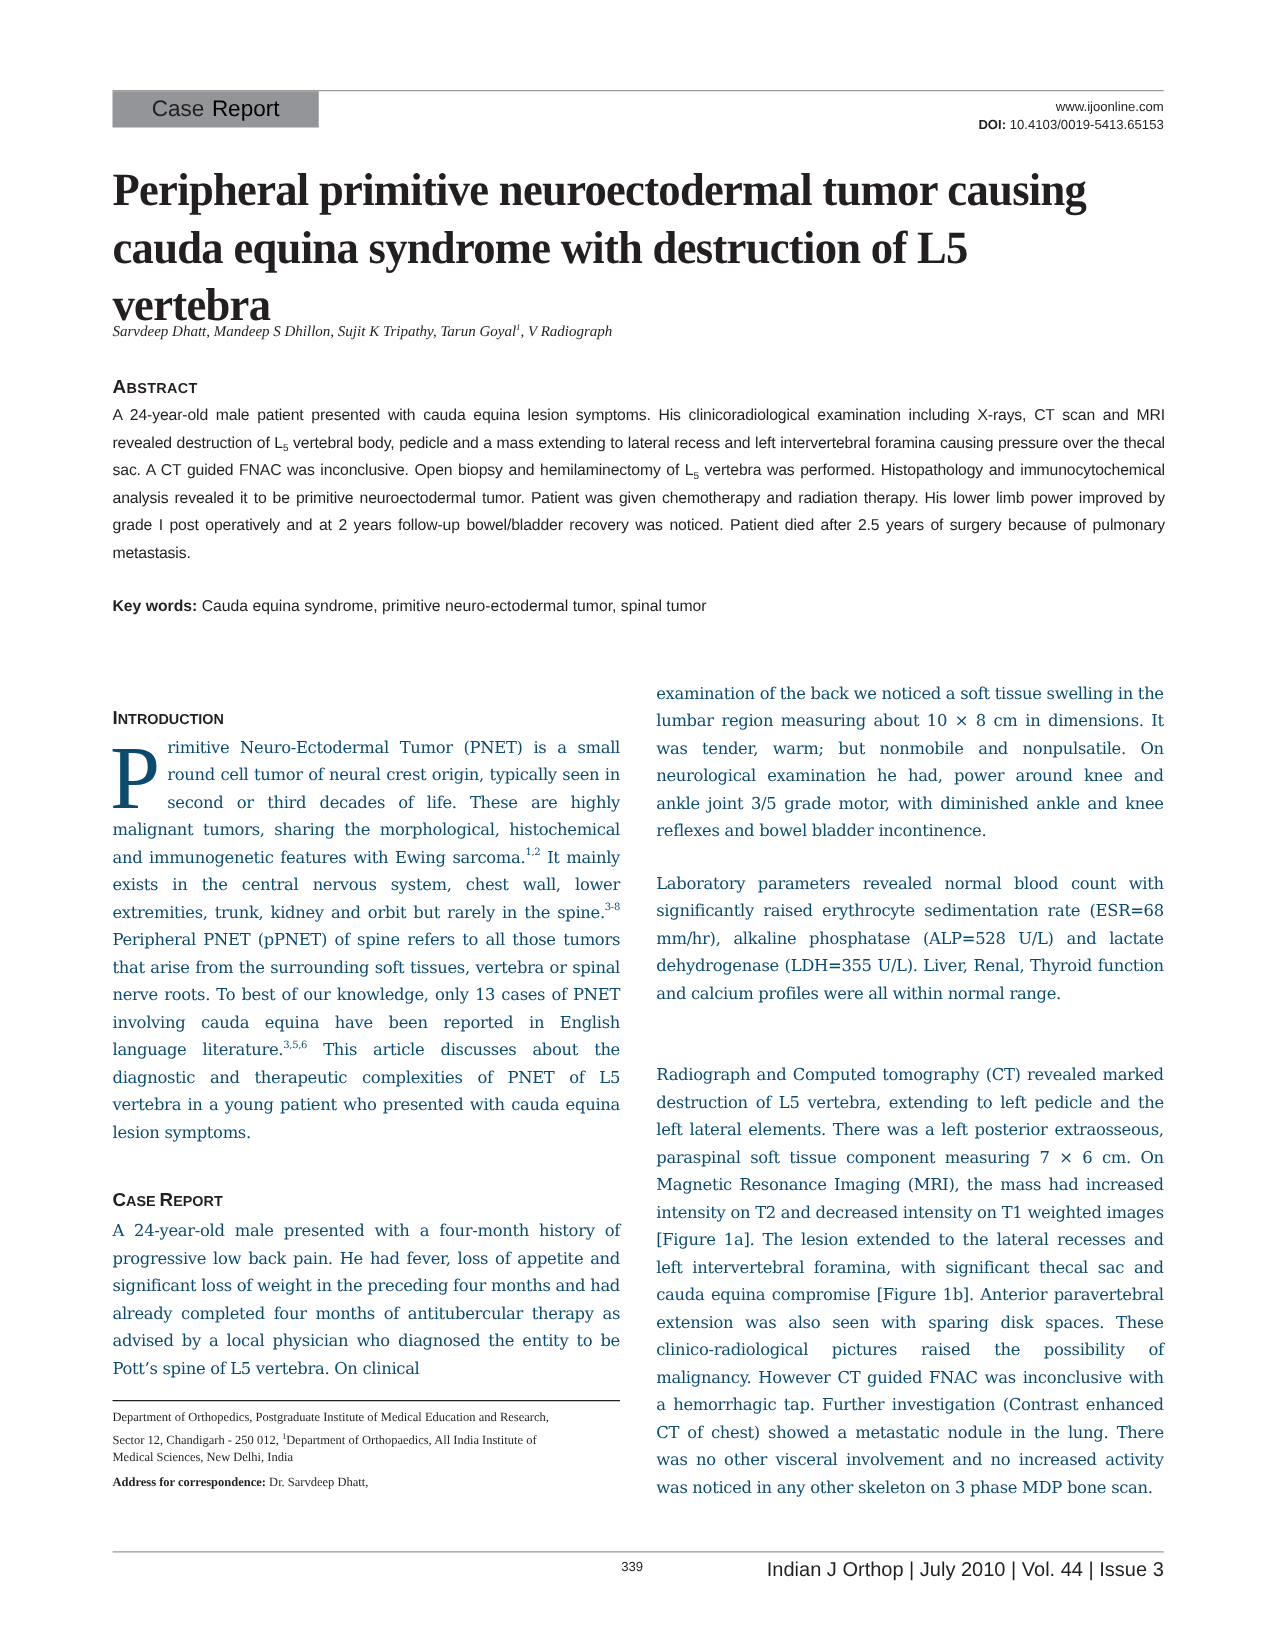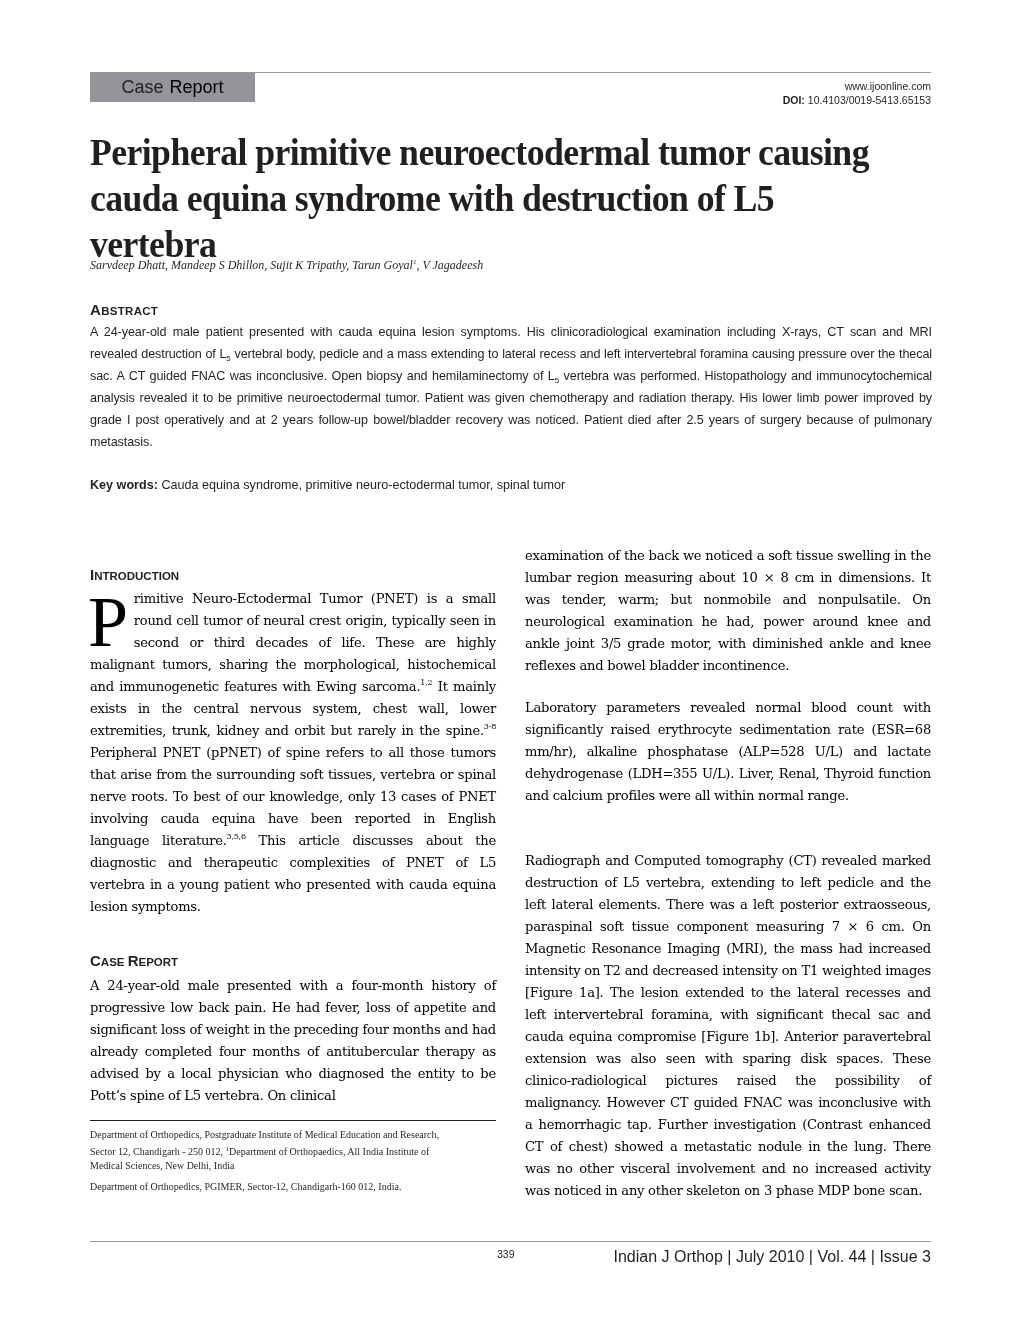--- a/index.html
+++ b/index.html
@@ -16,21 +16,21 @@
            letter-spacing: -0.6px; transform: scaleX(0.965); transform-origin: left top; }
   .authors { left: 90px; top: 258px; font-family: "Liberation Serif", serif; font-style: italic; font-size: 12px; }
   .authors sup { font-size: 7px; }
   .abs-head { left: 90px; top: 301px; font-family: "Liberation Sans", sans-serif; font-weight: bold; font-size: 15px; letter-spacing: 0.3px; }
   .smallcaps .big { font-size: 15px; }
   .smallcaps .sm { font-size: 11.5px; }
   .abs-text { left: 90px; top: 321px; width: 842px; font-family: "Liberation Sans", sans-serif; font-size: 12.6px; line-height: 22px; text-align: justify; letter-spacing: -0.1px; }
   .abs-text sub { font-size: 8px; vertical-align: -3px; line-height: 0; }
   .kw { left: 90px; top: 478px; font-family: "Liberation Sans", sans-serif; font-size: 12.6px; }
   .kw b { font-weight: bold; }
-  .col { font-family: "DejaVu Serif", serif; font-size: 13.1px; line-height: 22px; text-align: justify; letter-spacing: -0.25px; color: #000000; }
+  .col { font-family: "DejaVu Serif", serif; font-size: 13.1px; line-height: 22px; text-align: justify; letter-spacing: -0.25px; color: #0c4a6e; }
   .col p { margin: 0; }
   .sec-head { font-family: "Liberation Sans", sans-serif; font-weight: bold; color: #231f20; margin-top: 19px; }
   .left-col { left: 90px; width: 406px; }
   .right-col { left: 525px; width: 406px; }
   .dropcap { float: left; font-family: "Liberation Serif", serif; font-size: 72px; line-height: 60px; margin: 4px 6px 0 -2px; }
   .sup { font-size: 8px; vertical-align: 6px; line-height: 0; }
   .foot-rule { left: 90px; top: 1120px; width: 406px; height: 1px; background: #231f20; }
   .foot { left: 90px; width: 420px; font-family: "Liberation Serif", serif; font-size: 10px; line-height: 14px; }
   .bottom-rule { left: 90px; top: 1241px; width: 841px; height: 1px; background: #9a9a9a; }
   .pagenum { left: 497px; top: 1248px; font-family: "Liberation Sans", sans-serif; font-size: 10.5px; }
@@ -48,21 +48,21 @@
   <div>www.ijoonline.com</div>
   <div><span class="doi-label">DOI:</span> <span>10.4103/0019-5413.65153</span></div>
 </div>
 
 <div class="abs title">
   <div>Peripheral primitive neuroectodermal tumor causing</div>
   <div>cauda equina syndrome with destruction of L5 vertebra</div>
 </div>
 
 <div class="abs authors">
-  <span>Sarvdeep Dhatt, Mandeep S Dhillon, Sujit K Tripathy, Tarun Goyal</span><sup>1</sup><span>, V Jagadeesh</span>
+  <span>Sarvdeep Dhatt, Mandeep S Dhillon, Sujit K Tripathy, Tarun Goyal</span><sup>1</sup><span>, V Radiograph</span>
 </div>
 
 <div class="abs abs-head smallcaps">
   <span class="big">A</span><span class="sm">BSTRACT</span>
 </div>
 <div class="abs abs-text">
   <span>A 24-year-old male patient presented with cauda equina lesion symptoms. His clinicoradiological examination including X-rays, CT scan and MRI revealed destruction of L</span><sub>5</sub><span> vertebral body, pedicle and a mass extending to lateral recess and left intervertebral foramina causing pressure over the thecal sac. A CT guided FNAC was inconclusive. Open biopsy and hemilaminectomy of L</span><sub>5</sub><span> vertebra was performed. Histopathology and immunocytochemical analysis revealed it to be primitive neuroectodermal tumor. Patient was given chemotherapy and radiation therapy. His lower limb power improved by grade I post operatively and at 2 years follow-up bowel/bladder recovery was noticed. Patient died after 2.5 years of surgery because of pulmonary metastasis.</span>
 </div>
 <div class="abs kw">
   <b>Key words:</b><span> Cauda equina syndrome, primitive neuro-ectodermal tumor, spinal tumor</span>
@@ -80,21 +80,21 @@
 </div>
 <div class="abs col left-col" style="top:975px;">
   <p>A 24-year-old male presented with a four-month history of progressive low back pain. He had fever, loss of appetite and significant loss of weight in the preceding four months and had already completed four months of antitubercular therapy as advised by a local physician who diagnosed the entity to be Pott’s spine of L5 vertebra. On clinical</p>
 </div>
 
 <div class="abs foot-rule"></div>
 <div class="abs foot" style="top:1128px; width:372px;">
   <span>Department of Orthopedics, Postgraduate Institute of Medical Education and Research, Sector 12, Chandigarh - 250 012, </span><sup style="font-size:7px;">1</sup><span>Department of Orthopaedics, All India Institute of Medical Sciences, New Delhi, India</span>
 </div>
 <div class="abs foot" style="top:1180px;">
-  <div>Department of Orthopedics, PGIMER, Sector-12, Chandigarh-160 012, India.</div>
+  <div><b>Address for correspondence:</b><span> Dr. Sarvdeep Dhatt,</span></div>
 </div>
 
 <div class="abs col right-col" style="top:545px;">
   <p>examination of the back we noticed a soft tissue swelling in the lumbar region measuring about 10 × 8 cm in dimensions. It was tender, warm; but nonmobile and nonpulsatile. On neurological examination he had, power around knee and ankle joint 3/5 grade motor, with diminished ankle and knee reflexes  and bowel bladder incontinence.</p>
 </div>
 <div class="abs col right-col" style="top:697px;">
   <p>Laboratory parameters revealed normal blood count with significantly raised erythrocyte sedimentation rate (ESR=68 mm/hr), alkaline phosphatase (ALP=528 U/L) and lactate dehydrogenase (LDH=355 U/L). Liver, Renal, Thyroid function and calcium profiles were all within normal range.</p>
 </div>
 <div class="abs col right-col" style="top:850px;">
   <p>Radiograph and Computed tomography (CT) revealed marked destruction of L5 vertebra, extending to left pedicle and the left lateral elements. There was a left posterior extraosseous, paraspinal soft tissue component measuring 7 × 6 cm. On Magnetic Resonance Imaging (MRI), the mass had increased intensity on T2 and decreased intensity on T1 weighted images [Figure 1a]. The lesion extended to the lateral recesses and left intervertebral foramina, with significant thecal sac and cauda equina compromise [Figure 1b]. Anterior paravertebral extension was also seen with sparing disk spaces. These clinico-radiological pictures raised the possibility of malignancy. However CT guided FNAC was inconclusive with a hemorrhagic tap. Further investigation (Contrast enhanced CT of chest) showed a metastatic nodule in the lung. There was no other visceral involvement and no increased activity was noticed in any other skeleton on 3 phase MDP bone scan.</p>

